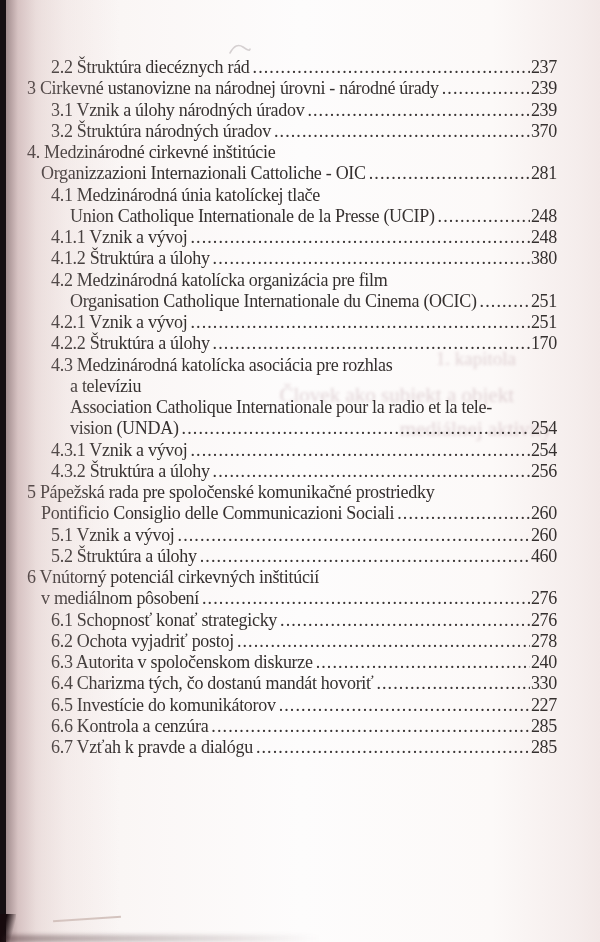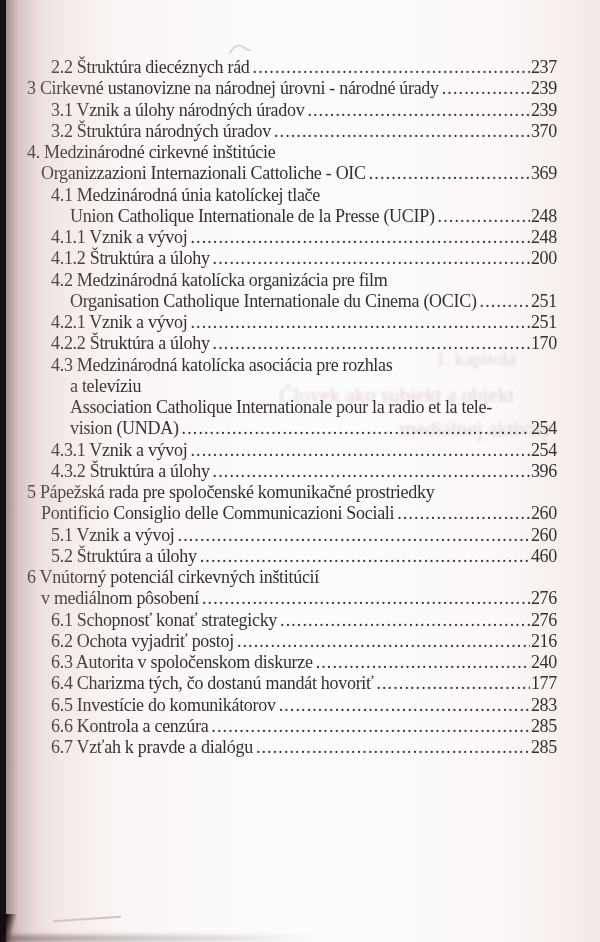--- a/index.html
+++ b/index.html
@@ -128,39 +128,39 @@
         <span class="lbl">3.2 Štruktúra národných úradov</span>
         <span class="dots">........................................................................................................................................................................................................</span>
         <span class="pg">370</span>
       </div>
       <div class="row ind-l1">
         <span class="lbl">4. Medzinárodné cirkevné inštitúcie</span>
       </div>
       <div class="row ind-l1c">
         <span class="lbl">Organizzazioni Internazionali Cattoliche - OIC</span>
         <span class="dots">........................................................................................................................................................................................................</span>
-        <span class="pg">369</span>
+        <span class="pg">281</span>
       </div>
       <div class="row ind-l2">
         <span class="lbl">4.1 Medzinárodná únia katolíckej tlače</span>
       </div>
       <div class="row ind-l2c">
         <span class="lbl">Union Catholique Internationale de la Presse (UCIP)</span>
         <span class="dots">........................................................................................................................................................................................................</span>
         <span class="pg">248</span>
       </div>
       <div class="row ind-l2">
         <span class="lbl">4.1.1 Vznik a vývoj</span>
         <span class="dots">........................................................................................................................................................................................................</span>
         <span class="pg">248</span>
       </div>
       <div class="row ind-l2">
         <span class="lbl">4.1.2 Štruktúra a úlohy</span>
         <span class="dots">........................................................................................................................................................................................................</span>
-        <span class="pg">200</span>
+        <span class="pg">380</span>
       </div>
       <div class="row ind-l2">
         <span class="lbl">4.2 Medzinárodná katolícka organizácia pre film</span>
       </div>
       <div class="row ind-l2c">
         <span class="lbl">Organisation Catholique Internationale du Cinema (OCIC)</span>
         <span class="dots">........................................................................................................................................................................................................</span>
         <span class="pg">251</span>
       </div>
       <div class="row ind-l2">
@@ -188,21 +188,21 @@
         <span class="pg">254</span>
       </div>
       <div class="row ind-l2">
         <span class="lbl">4.3.1 Vznik a vývoj</span>
         <span class="dots">........................................................................................................................................................................................................</span>
         <span class="pg">254</span>
       </div>
       <div class="row ind-l2">
         <span class="lbl">4.3.2 Štruktúra a úlohy</span>
         <span class="dots">........................................................................................................................................................................................................</span>
-        <span class="pg">396</span>
+        <span class="pg">256</span>
       </div>
       <div class="row ind-l1">
         <span class="lbl">5 Pápežská rada pre spoločenské komunikačné prostriedky</span>
       </div>
       <div class="row ind-l1c">
         <span class="lbl">Pontificio Consiglio delle Communicazioni Sociali</span>
         <span class="dots">........................................................................................................................................................................................................</span>
         <span class="pg">260</span>
       </div>
       <div class="row ind-l2">
@@ -224,36 +224,36 @@
         <span class="pg">276</span>
       </div>
       <div class="row ind-l2">
         <span class="lbl">6.1 Schopnosť konať strategicky</span>
         <span class="dots">........................................................................................................................................................................................................</span>
         <span class="pg">276</span>
       </div>
       <div class="row ind-l2">
         <span class="lbl">6.2 Ochota vyjadriť postoj</span>
         <span class="dots">........................................................................................................................................................................................................</span>
-        <span class="pg">216</span>
+        <span class="pg">278</span>
       </div>
       <div class="row ind-l2">
         <span class="lbl">6.3 Autorita v spoločenskom diskurze</span>
         <span class="dots">........................................................................................................................................................................................................</span>
         <span class="pg">240</span>
       </div>
       <div class="row ind-l2">
         <span class="lbl">6.4 Charizma tých, čo dostanú mandát hovoriť</span>
         <span class="dots">........................................................................................................................................................................................................</span>
-        <span class="pg">177</span>
+        <span class="pg">330</span>
       </div>
       <div class="row ind-l2">
         <span class="lbl">6.5 Investície do komunikátorov</span>
         <span class="dots">........................................................................................................................................................................................................</span>
-        <span class="pg">283</span>
+        <span class="pg">227</span>
       </div>
       <div class="row ind-l2">
         <span class="lbl">6.6 Kontrola a cenzúra</span>
         <span class="dots">........................................................................................................................................................................................................</span>
         <span class="pg">285</span>
       </div>
       <div class="row ind-l2">
         <span class="lbl">6.7 Vzťah k pravde a dialógu</span>
         <span class="dots">........................................................................................................................................................................................................</span>
         <span class="pg">285</span>

